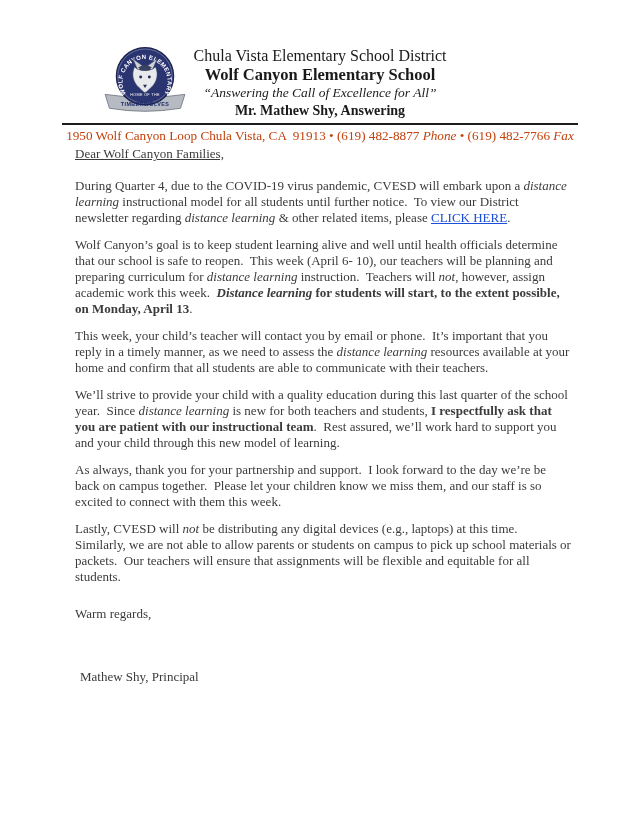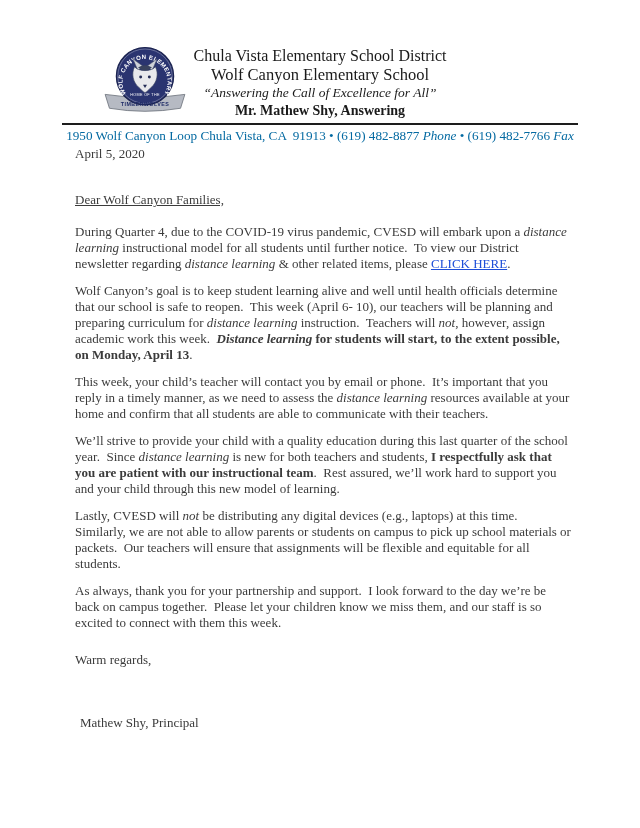--- a/index.html
+++ b/index.html
@@ -17,32 +17,32 @@
     padding-top: 47px;
     text-align: center;
     color: #1a1a1a;
   }
   .logo {
     position: absolute;
     left: 93px;
     top: 44px;
   }
   .district  { font-size: 16px;   line-height: 18px; }
-  .school    { font-size: 16.5px; line-height: 19px; font-weight: normal; }
+  .school    { font-size: 16.5px; line-height: 19px; font-weight: bold; }
   .motto     { font-size: 13.5px; line-height: 18px; font-style: italic; }
   .principal { font-size: 14px;   line-height: 18px; font-weight: bold; }
   .rule {
     margin: 3px 62px 0 62px;
     border-top: 2px solid #1d1d1d;
   }
   .address {
     font-size: 13.2px;
     line-height: 18px;
     margin-top: 2px;
-    color: #0369a1;
+    color: #c2410c;
     white-space: pre-wrap;
   }
   
   .letter {
     position: absolute;
     left: 75px;
     top: 146px;
     width: 497px;
     font-size: 13px;
     line-height: 16px;
@@ -99,27 +99,26 @@
 
     <div class="district">Chula Vista Elementary School District</div>
     <div class="school">Wolf Canyon Elementary School</div>
     <div class="motto">“Answering the Call of Excellence for All”</div>
     <div class="principal">Mr. Mathew Shy, Answering</div>
     <div class="rule"></div>
     <div class="address"><span class="seg-n">1950 Wolf Canyon Loop Chula Vista, CA  91913 • (619) 482-8877 </span><span class="seg-i">Phone</span><span class="seg-n"> • (619) 482-7766 </span><span class="seg-i">Fax</span></div>
   </div>
 
   <div class="letter">
-    <div class="date">April 5, 2020</div>
     <div class="salutation">Dear Wolf Canyon Families,</div>
 
     <p class="para"><span class="seg-n">During Quarter 4, due to the COVID-19 virus pandemic, CVESD will embark upon a </span><span class="seg-i">distance learning</span><span class="seg-n"> instructional model for all students until further notice.  To view our District newsletter regarding </span><span class="seg-i">distance learning</span><span class="seg-n"> &amp; other related items, please </span><a class="link" href="#">CLICK HERE</a><span class="seg-n">.</span></p>
     <p class="para"><span class="seg-n">Wolf Canyon’s goal is to keep student learning alive and well until health officials determine that our school is safe to reopen.  This week (April 6- 10), our teachers will be planning and preparing curriculum for </span><span class="seg-i">distance learning</span><span class="seg-n"> instruction.  Teachers will </span><span class="seg-i">not</span><span class="seg-n">, however, assign academic work this week.  </span><span class="seg-bi">Distance learning</span><span class="seg-b"> for students will start, to the extent possible, on Monday, April 13</span><span class="seg-n">.</span></p>
     <p class="para"><span class="seg-n">This week, your child’s teacher will contact you by email or phone.  It’s important that you reply in a timely manner, as we need to assess the </span><span class="seg-i">distance learning</span><span class="seg-n"> resources available at your home and confirm that all students are able to communicate with their teachers.</span></p>
     <p class="para"><span class="seg-n">We’ll strive to provide your child with a quality education during this last quarter of the school year.  Since </span><span class="seg-i">distance learning</span><span class="seg-n"> is new for both teachers and students, </span><span class="seg-b">I respectfully ask that you are patient with our instructional team</span><span class="seg-n">.  Rest assured, we’ll work hard to support you and your child through this new model of learning.</span></p>
+    <p class="para"><span class="seg-n">As always, thank you for your partnership and support.  I look forward to the day we’re be back on campus together.  Please let your children know we miss them, and our staff is so excited to connect with them this week.</span></p>
     <p class="para"><span class="seg-n">Lastly, CVESD will </span><span class="seg-i">not</span><span class="seg-n"> be distributing any digital devices (e.g., laptops) at this time.  Similarly, we are not able to allow parents or students on campus to pick up school materials or packets.  Our teachers will ensure that assignments will be flexible and equitable for all students.</span></p>
-    <p class="para"><span class="seg-n">As always, thank you for your partnership and support.  I look forward to the day we’re be back on campus together.  Please let your children know we miss them, and our staff is so excited to connect with them this week.</span></p>
 
     <div class="closing">Warm regards,</div>
     <div class="signature">Mathew Shy, Principal</div>
   </div>
 
 </div>
 
 </body></html>

